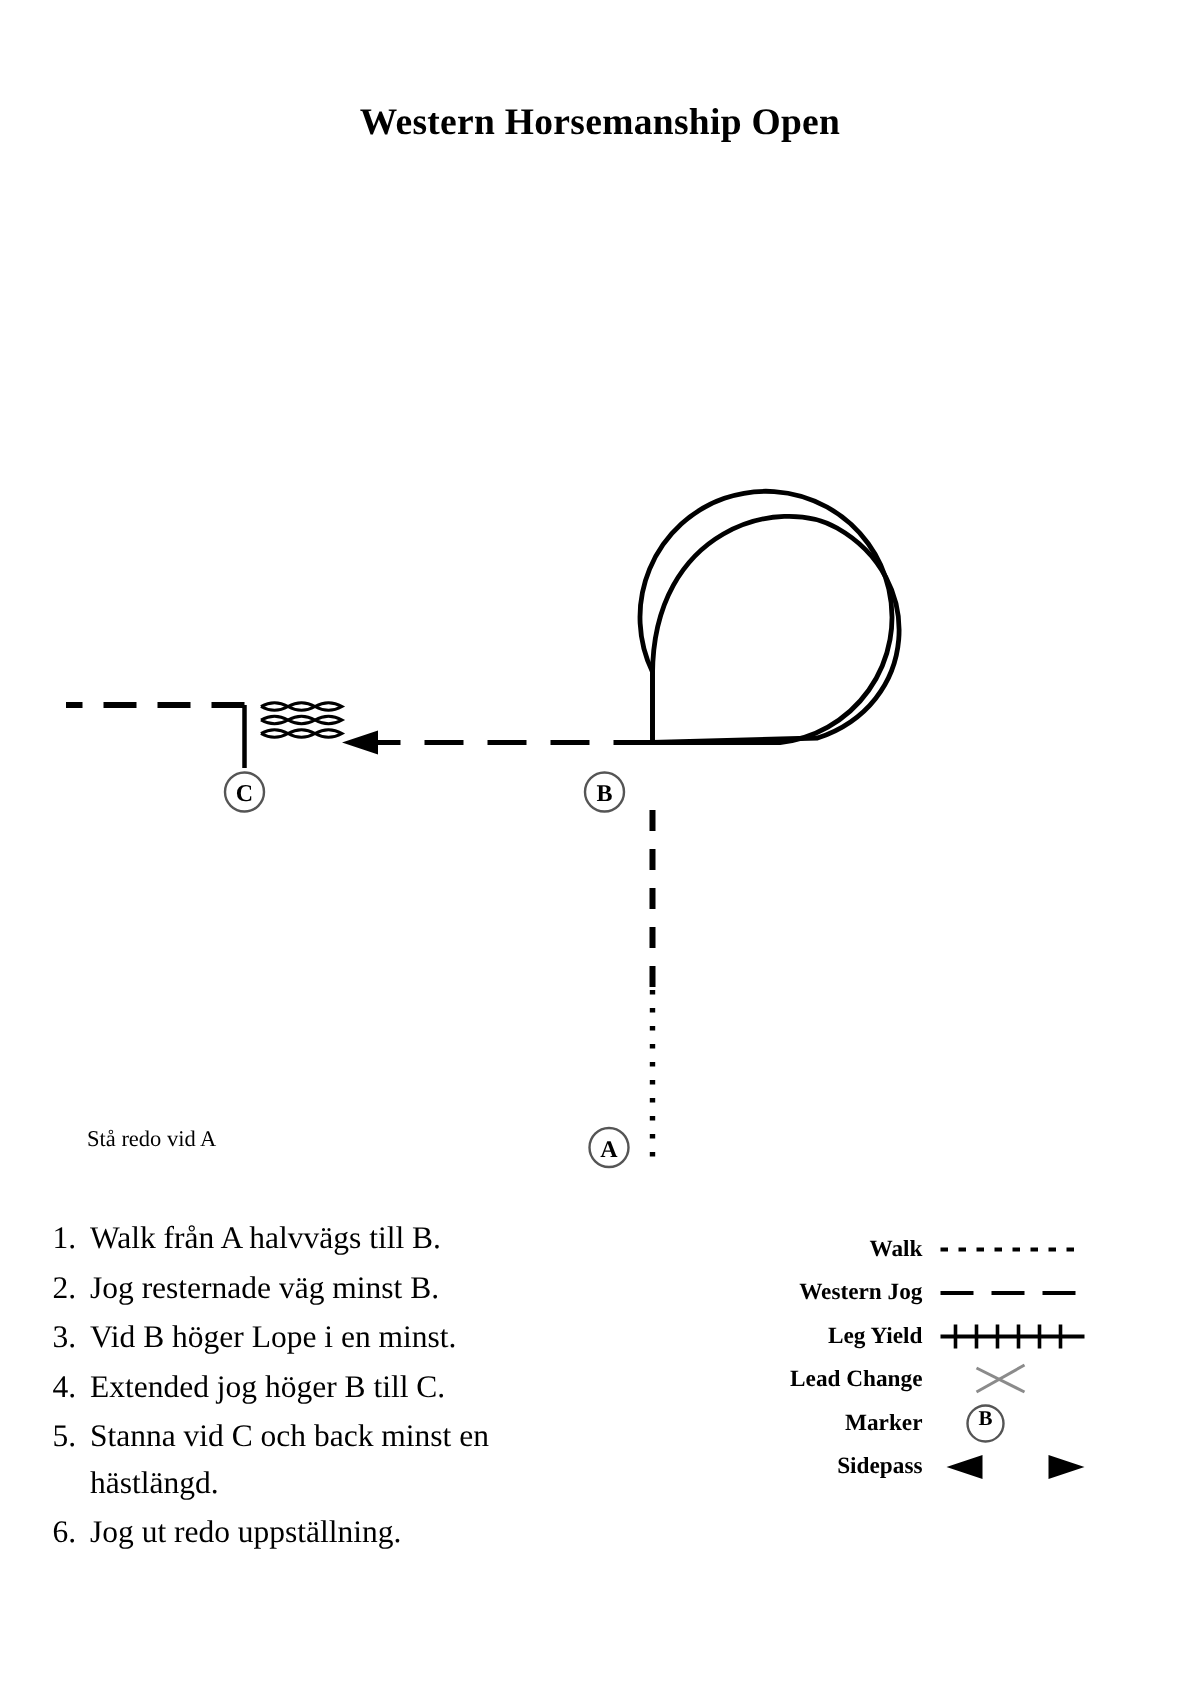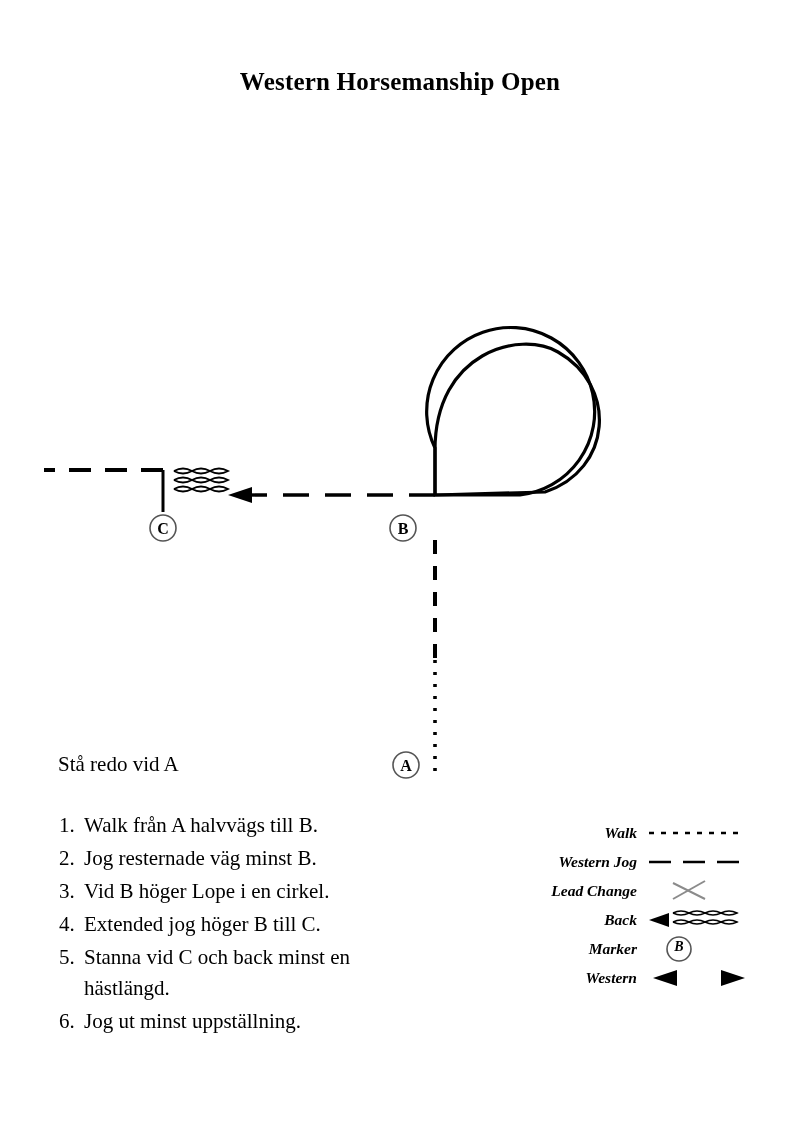--- a/index.html
+++ b/index.html
@@ -35,48 +35,47 @@
     position: absolute;
     top: 0;
     left: 0;
     width: 800px;
     height: 1132px;
   }
   #ready-text {
     position: absolute;
     left: 58px;
     top: 752px;
-    font-size: 21px;
+    font-size: 15px;
     font-family: "Liberation Serif", serif;
   }
   #steps-list {
     position: absolute;
-    left: 52px;
+    left: 28px;
     top: 810px;
     width: 330px;
     margin: 0;
     padding: 0 0 0 28px;
     font-size: 21px;
     line-height: 1.48;
     font-family: "Liberation Serif", serif;
   }
   #steps-list li {
     margin: 0 0 2px 0;
     padding-left: 4px;
   }
   
   #legend {
     position: absolute;
-    left: 492px;
+    left: 470px;
     top: 818px;
     width: 270px;
     font-family: "Liberation Serif", serif;
     font-weight: bold;
     font-size: 15.5px;
-    font-style: italic;
   }
   .legend-row {
     display: flex;
     align-items: center;
     height: 29px;
   }
   .legend-label {
     width: 145px;
     text-align: right;
     padding-right: 10px;
@@ -141,24 +140,24 @@
       <circle cx="406" cy="765" r="13" fill="#ffffff" stroke="#555555" stroke-width="1.6"></circle>
       <text x="406" y="771" text-anchor="middle" font-family="Liberation Serif, serif" font-size="16" font-weight="bold" fill="#000000">A</text>
     </g>
   </svg>
 
   <div id="ready-text">Stå redo vid A</div>
 
   <ol id="steps-list">
     <li>Walk från A halvvägs till B.</li>
     <li>Jog resternade väg minst B.</li>
-    <li>Vid B höger Lope i en cirkel.</li>
+    <li>Vid B höger Lope i en minst.</li>
     <li>Extended jog höger B till C.</li>
     <li>Stanna vid C och back minst en hästlängd.</li>
-    <li>Jog ut minst uppställning.</li>
+    <li>Jog ut redo uppställning.</li>
   </ol>
 
   <div id="legend">
 
     <div class="legend-row">
       <div class="legend-label">Walk</div>
       <div class="legend-sample">
         <svg width="108" height="28">
           <line x1="2" y1="14" x2="98" y2="14" stroke="#000000" stroke-width="2.6" stroke-dasharray="5 7"></line>
         </svg>
@@ -169,62 +168,58 @@
     <div class="legend-row">
       <div class="legend-label">Western Jog</div>
       <div class="legend-sample">
         <svg width="108" height="28">
           <line x1="2" y1="14" x2="98" y2="14" stroke="#000000" stroke-width="2.6" stroke-dasharray="22 12"></line>
         </svg>
       </div>
     </div>
 
 
+    <div class="legend-row">
+      <div class="legend-label">Leg Yield</div>
+      <div class="legend-sample">
+        <svg width="108" height="28">
+          <line x1="2" y1="14" x2="98" y2="14" stroke="#000000" stroke-width="2.6"></line>
+          <line x1="12" y1="6" x2="12" y2="22" stroke="#000000" stroke-width="2.4"></line>
+          <line x1="26" y1="6" x2="26" y2="22" stroke="#000000" stroke-width="2.4"></line>
+          <line x1="40" y1="6" x2="40" y2="22" stroke="#000000" stroke-width="2.4"></line>
+          <line x1="54" y1="6" x2="54" y2="22" stroke="#000000" stroke-width="2.4"></line>
+          <line x1="68" y1="6" x2="68" y2="22" stroke="#000000" stroke-width="2.4"></line>
+          <line x1="82" y1="6" x2="82" y2="22" stroke="#000000" stroke-width="2.4"></line>
+        </svg>
+      </div>
+    </div>
 
     <div class="legend-row">
       <div class="legend-label">Lead Change</div>
       <div class="legend-sample">
         <svg width="108" height="28">
           <line x1="26" y1="22" x2="58" y2="4" stroke="#8b8b8b" stroke-width="2"></line>
           <line x1="26" y1="6" x2="58" y2="22" stroke="#8b8b8b" stroke-width="2"></line>
         </svg>
       </div>
     </div>
 
-    <div class="legend-row">
-      <div class="legend-label">Back</div>
-      <div class="legend-sample">
-        <svg width="108" height="28">
-          <polygon points="2,14 22,7 22,21" fill="#000000"></polygon>
-          <g stroke="#000000" stroke-width="1.6" fill="none">
-            <path d="M26 7 q8 -4 16 0 q-8 4 -16 0"></path>
-            <path d="M42 7 q8 -4 16 0 q-8 4 -16 0"></path>
-            <path d="M58 7 q8 -4 16 0 q-8 4 -16 0"></path>
-            <path d="M74 7 q8 -4 16 0 q-8 4 -16 0"></path>
-            <path d="M26 16 q8 -4 16 0 q-8 4 -16 0"></path>
-            <path d="M42 16 q8 -4 16 0 q-8 4 -16 0"></path>
-            <path d="M58 16 q8 -4 16 0 q-8 4 -16 0"></path>
-            <path d="M74 16 q8 -4 16 0 q-8 4 -16 0"></path>
-          </g>
-        </svg>
-      </div>
-    </div>
 
     <div class="legend-row">
       <div class="legend-label">Marker</div>
       <div class="legend-sample">
         <svg width="108" height="28">
           <circle cx="32" cy="14" r="12" fill="#ffffff" stroke="#555555" stroke-width="1.6"></circle>
         </svg>
         <div style="position:absolute;left:20px;top:4px;width:24px;text-align:center;font-size:14px;font-weight:bold;font-family:'Liberation Serif',serif;">B</div>
       </div>
     </div>
 
     <div class="legend-row">
-      <div class="legend-label">Western</div>
+      <div class="legend-label">Sidepass</div>
       <div class="legend-sample">
         <svg width="108" height="28">
           <polygon points="6,14 30,6 30,22" fill="#000000"></polygon>
           <polygon points="98,14 74,6 74,22" fill="#000000"></polygon>
         </svg>
       </div>
     </div>
 
   </div>
 

